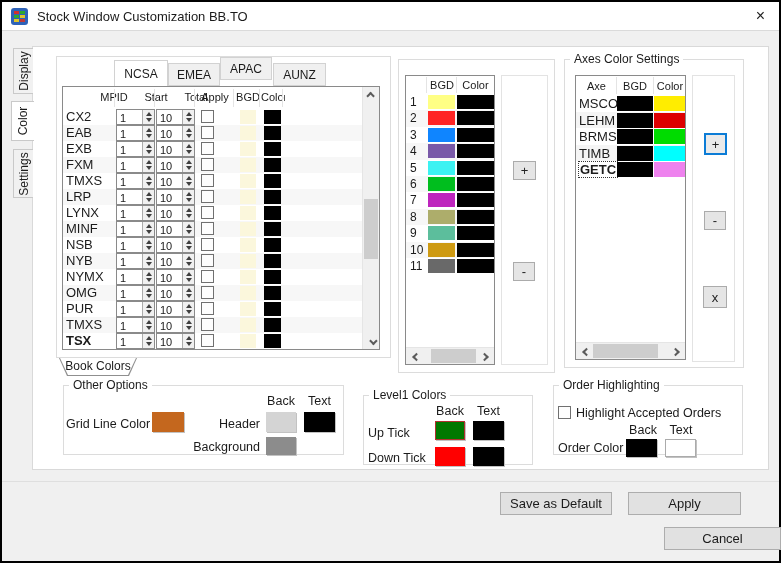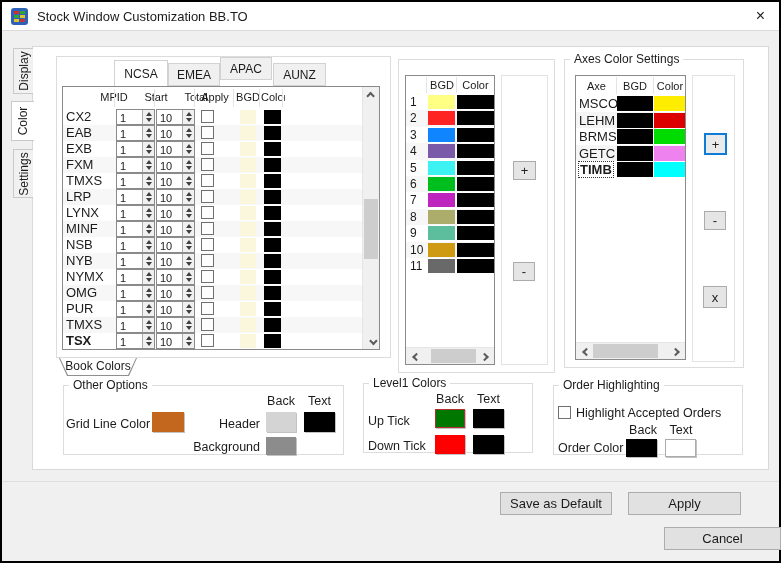--- a/index.html
+++ b/index.html
@@ -103,21 +103,21 @@
 .axe{position:absolute;left:3px;top:1px;font-size:13px}
 .ax-rows .ax-row:last-child .axe{font-weight:700;outline:1px dotted #333;padding:0 1px}
 .asw{position:absolute;top:1px;height:15px}
 .asw-bgd{left:41px;width:36px}
 .asw-col{left:78px;width:31px}
 .axes-panel{left:127px;top:15px;width:43px;height:287px}
 .focused{border:2px solid #0C7CD6;background:#EAEAEA}
 
 
 .other-group{left:30px;top:338px;width:281px;height:70px}
-.level1-group{left:330px;top:336px;width:170px;height:70px}
+.level1-group{left:330px;top:348px;width:170px;height:70px}
 .order-group{left:520px;top:338px;width:190px;height:70px}
 .flabel{position:absolute;font-size:12.5px;white-space:nowrap}
 .colhdr{position:absolute;font-size:12.5px;text-align:center}
 .cswatch{position:absolute;box-shadow:1px 1px 0 #C2C2C2}
 
 
 .footer-line{position:absolute;left:2px;top:481px;width:777px;height:1px;background:#DFDFDF}
 .btn{position:absolute;height:23px;background:#E1E1E1;border:1px solid #ADADAD;font-size:13px;display:flex;align-items:center;justify-content:center}
 </style>
 </head>
@@ -630,29 +630,29 @@
               <span class="asw asw-col" style="background: rgb(221, 0, 0);"></span>
             </div>
 
             <div class="ax-row">
               <span class="axe">BRMS</span>
               <span class="asw asw-bgd" style="background: rgb(0, 0, 0);"></span>
               <span class="asw asw-col" style="background: rgb(0, 220, 0);"></span>
             </div>
 
             <div class="ax-row">
+              <span class="axe">TIMB</span>
+              <span class="asw asw-bgd" style="background: rgb(0, 0, 0);"></span>
+              <span class="asw asw-col" style="background: rgb(0, 255, 255);"></span>
+            </div>
+
+            <div class="ax-row">
               <span class="axe">GETC</span>
               <span class="asw asw-bgd" style="background: rgb(0, 0, 0);"></span>
               <span class="asw asw-col" style="background: rgb(238, 130, 238);"></span>
-            </div>
-
-            <div class="ax-row">
-              <span class="axe">TIMB</span>
-              <span class="asw asw-bgd" style="background: rgb(0, 0, 0);"></span>
-              <span class="asw asw-col" style="background: rgb(0, 255, 255);"></span>
             </div>
           </div>
         <div class="hscroll">
           <span class="sarrow lf">
               <i class="chev c-lf"></i>
             </span>
           <span class="sarrow rt">
               <i class="chev c-rt"></i>
             </span>
           <span class="hthumb" style="left:17px;width:65px"></span>

